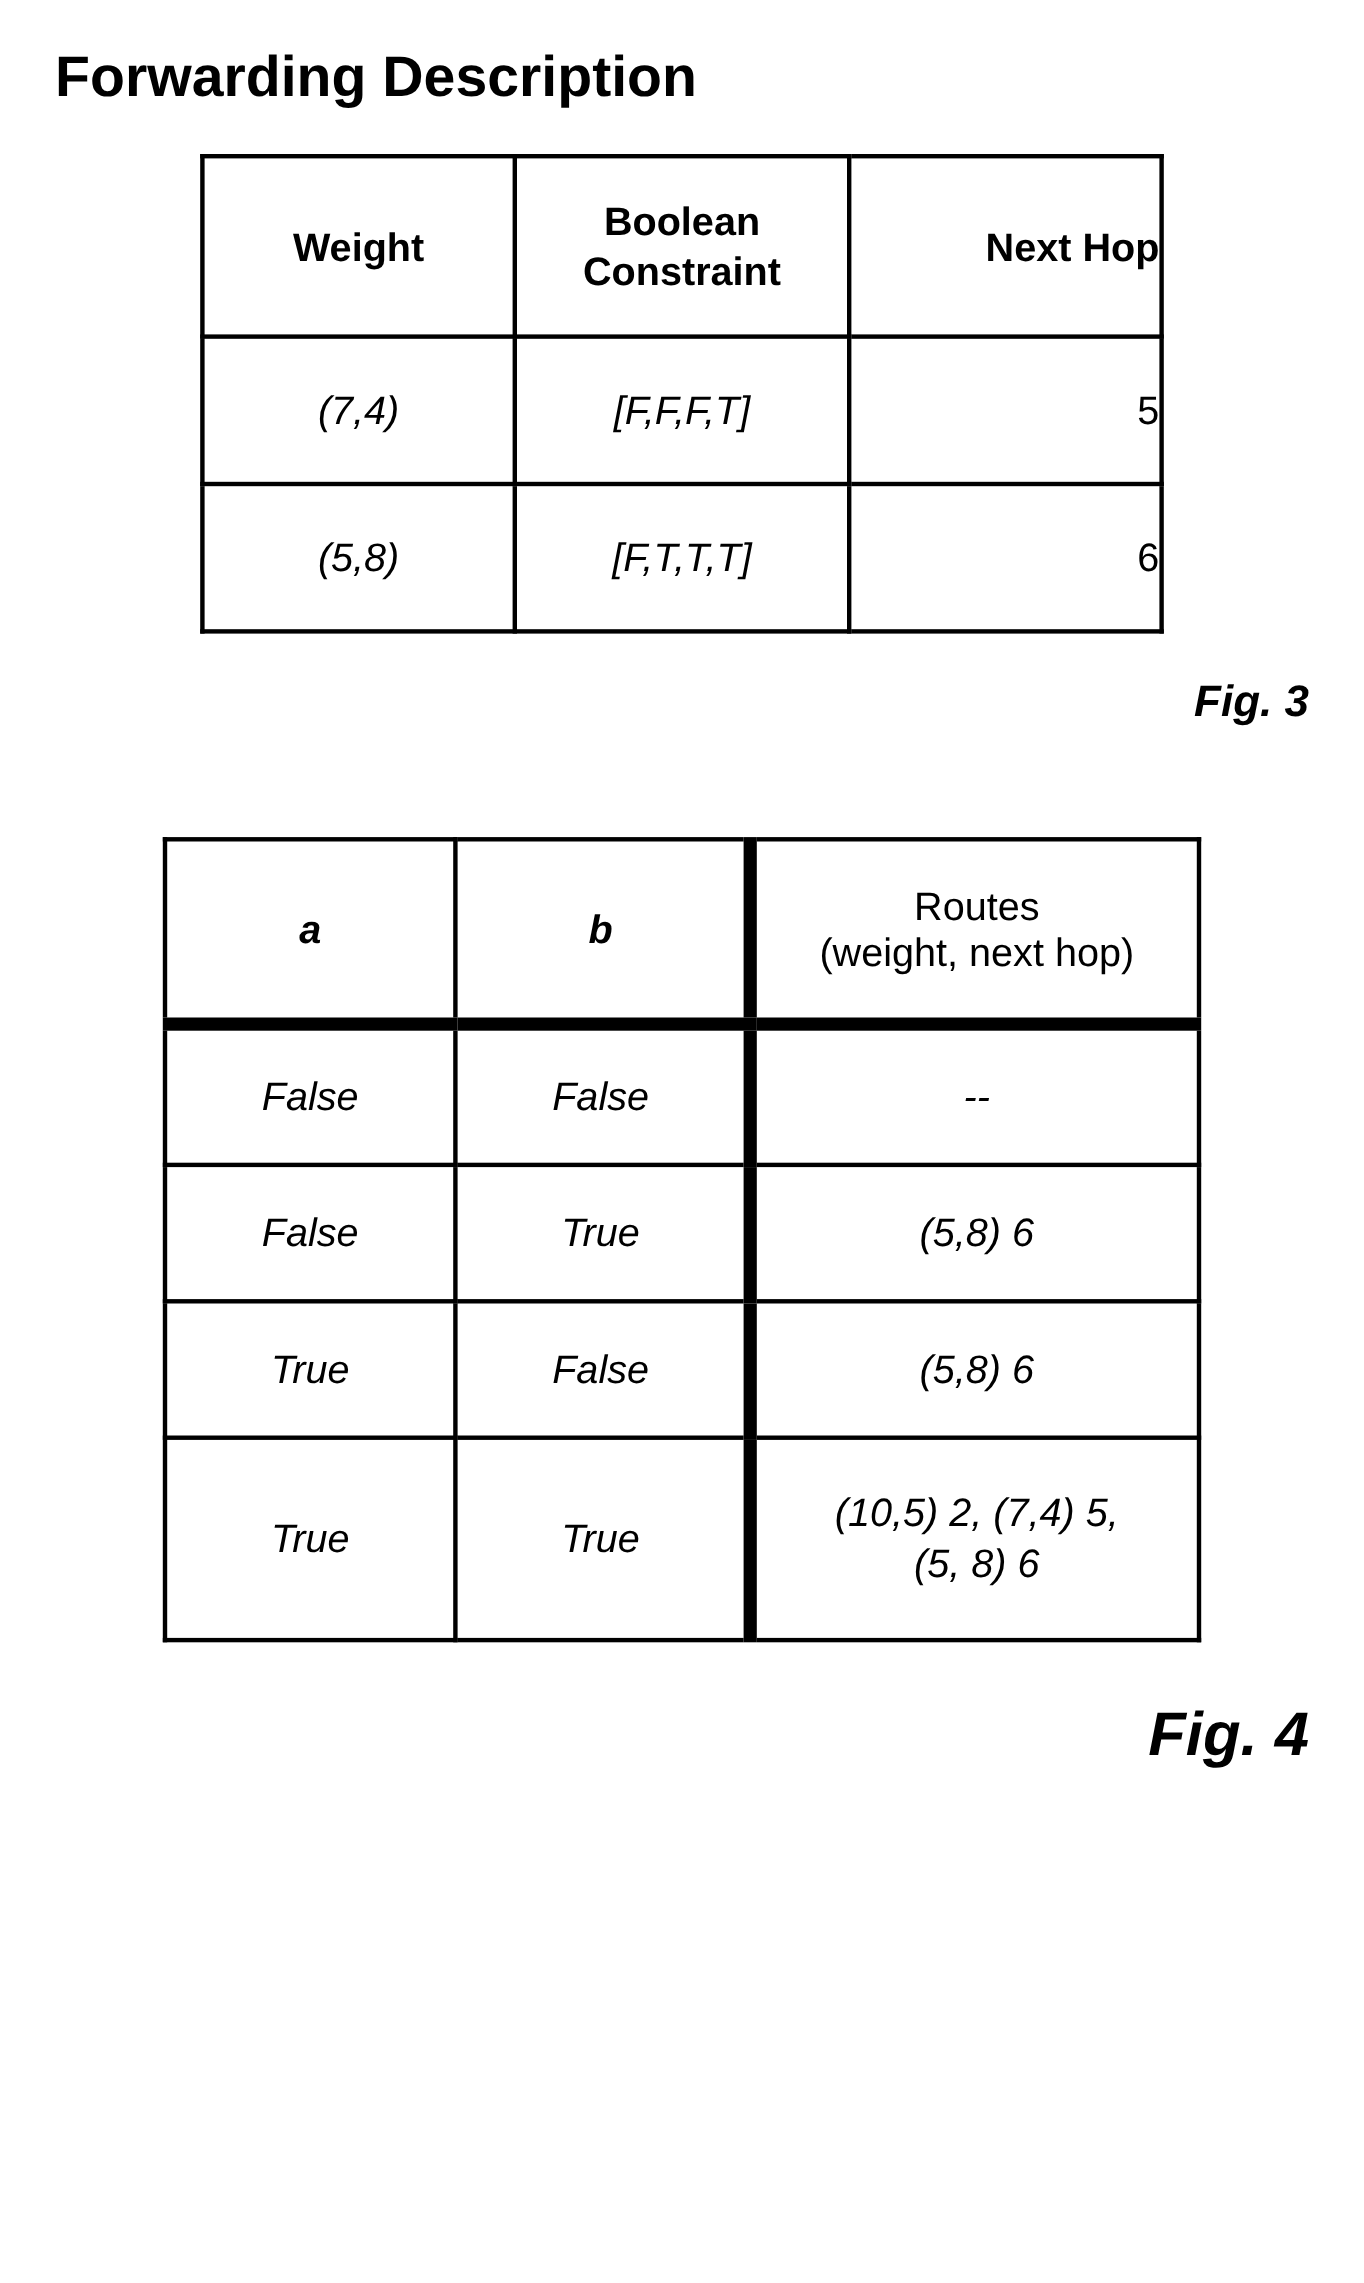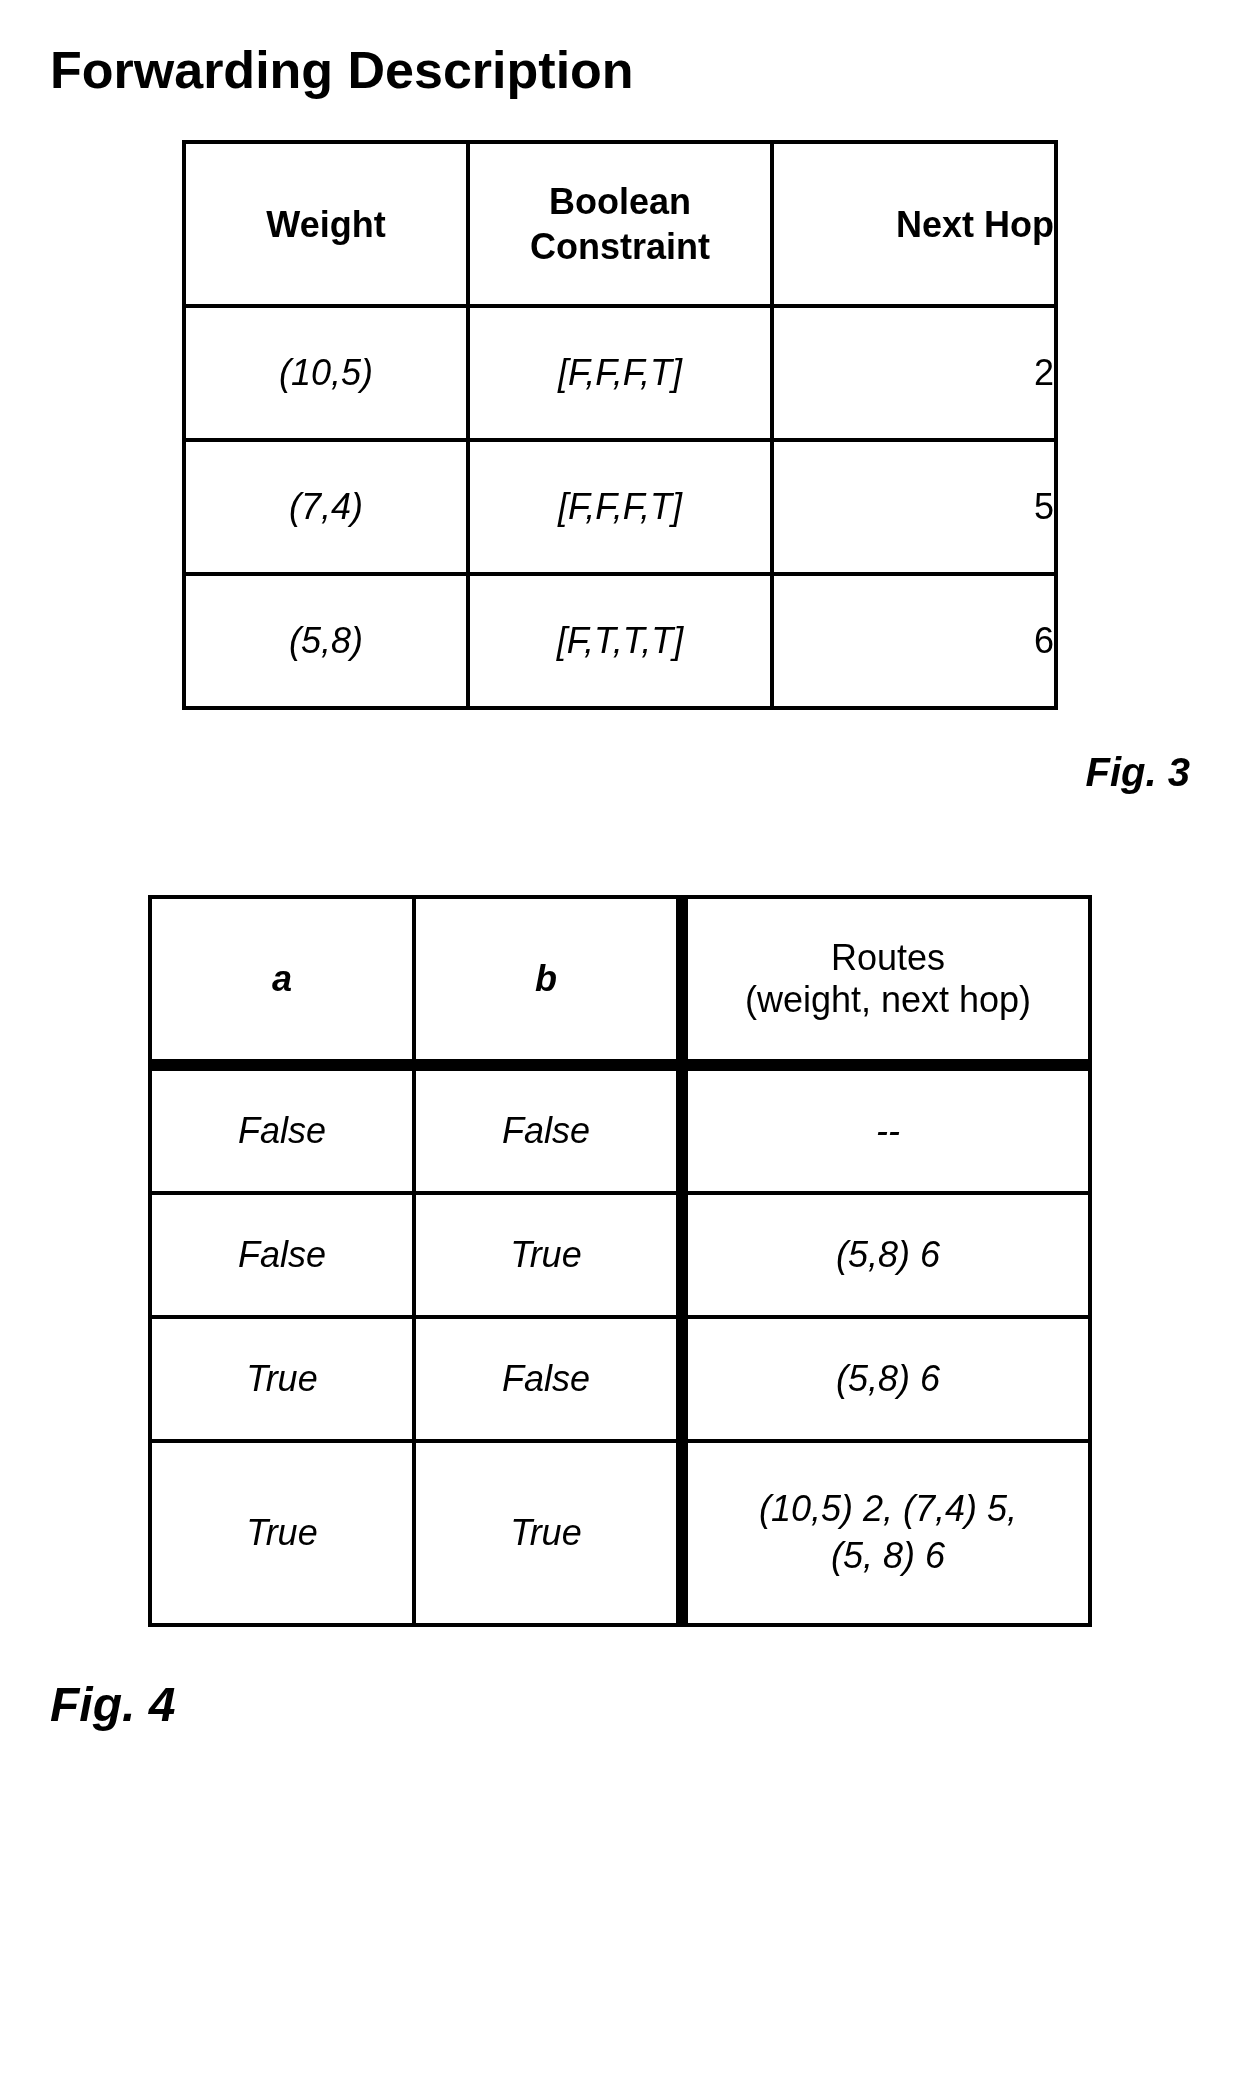--- a/index.html
+++ b/index.html
@@ -72,45 +72,40 @@
     height: 120px;
     font-style: italic;
   }
   .t4 .c1 { width: 260px; }
   .t4 .c2 { width: 260px; }
   .t4 .c3 { width: 400px; border-left-width: 12px; }
   .t4 tr.hdr th { border-bottom-width: 12px; }
   .t4 tr.tall td { height: 180px; line-height: 1.3; }
 
   .fig4-caption {
-    text-align: left;
+    text-align: right;
     font-family: Arial, Helvetica, sans-serif;
     font-weight: bold;
     font-style: italic;
-    font-size: 48px;
+    font-size: 56px;
     margin-top: 50px;
   }
 </style>
 </head>
 <body>
 
 <div class="title">Forwarding Description</div>
 
 <div class="table-wrap">
   <table class="t3">
     <tbody>
         <tr>
       <th class="c1">Weight</th>
       <th class="c2">Boolean<br>Constraint</th>
       <th class="c3">Next Hop</th>
-    </tr>
-    <tr>
-      <td class="c1">(10,5)</td>
-      <td class="c2">[F,F,F,T]</td>
-      <td class="c3 nh">2</td>
     </tr>
     <tr>
       <td class="c1">(7,4)</td>
       <td class="c2">[F,F,F,T]</td>
       <td class="c3 nh">5</td>
     </tr>
     <tr>
       <td class="c1">(5,8)</td>
       <td class="c2">[F,T,T,T]</td>
       <td class="c3 nh">6</td>

